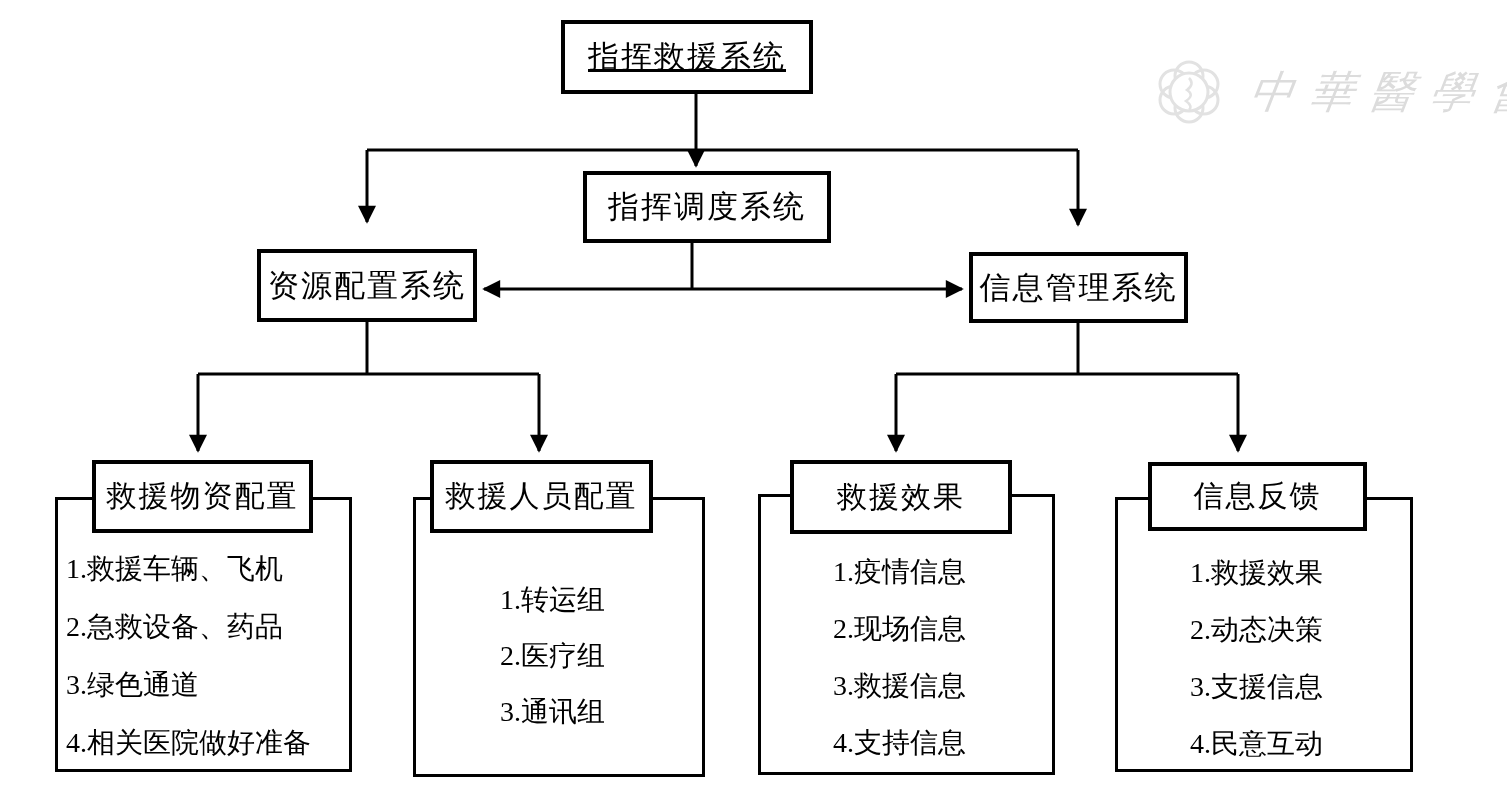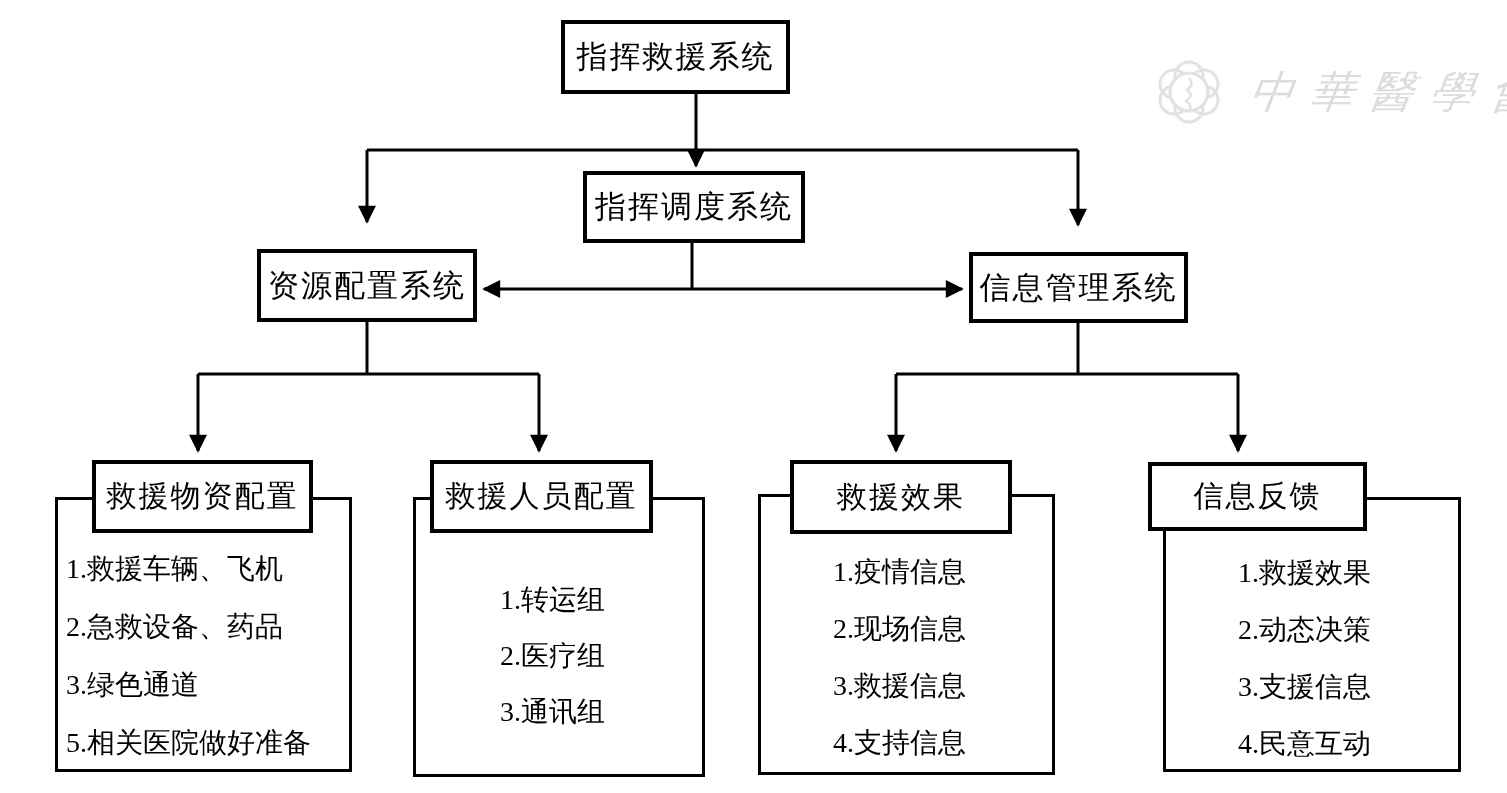--- a/index.html
+++ b/index.html
@@ -105,41 +105,41 @@
         <circle cx="39" cy="56" r="14"></circle>
         <circle cx="24" cy="48" r="14"></circle>
         <circle cx="24" cy="32" r="14"></circle>
         <circle cx="39" cy="40" r="19" fill="#ffffff"></circle>
         <path d="M39 26 q6 6 -2 12 q8 5 -1 11 q7 5 3 9" stroke-width="2.5"></path>
       </g>
     </svg>
     <span class="wm-text">中華醫學會</span>
   </div>
 
-  <div class="node" style="left:561px;top:20px;width:229px;height:74px;">
+  <div class="node" style="left:561px;top:20px;width:252px;height:74px;text-decoration:underline;">
     <span>指挥救援系统</span>
   </div>
 
-  <div class="node" style="left:583px;top:171px;width:222px;height:72px;">
+  <div class="node" style="left:583px;top:171px;width:248px;height:72px;">
     <span>指挥调度系统</span>
   </div>
 
   <div class="node" style="left:257px;top:249px;width:220px;height:73px;">
     <span>资源配置系统</span>
   </div>
 
   <div class="node" style="left:969px;top:252px;width:219px;height:71px;">
     <span>信息管理系统</span>
   </div>
 
   <div class="group-body" style="left:55px;top:497px;width:297px;height:275px;padding:40px 0 0 8px;line-height:58px;">
     <div class="item">1.救援车辆、飞机</div>
     <div class="item">2.急救设备、药品</div>
     <div class="item">3.绿色通道</div>
-    <div class="item">5.相关医院做好准备</div>
+    <div class="item">4.相关医院做好准备</div>
   </div>
   <div class="group-header" style="left:92px;top:460px;width:221px;height:73px;">
     <span>救援物资配置</span>
   </div>
 
   <div class="group-body" style="left:413px;top:497px;width:292px;height:280px;padding:72px 0 0 84px;line-height:56px;">
     <div class="item">1.转运组</div>
     <div class="item">2.医疗组</div>
     <div class="item">3.通讯组</div>
   </div>
@@ -150,21 +150,21 @@
   <div class="group-body" style="left:758px;top:494px;width:297px;height:281px;padding:46px 0 14px 72px;line-height:57px;">
     <div class="item">1.疫情信息</div>
     <div class="item">2.现场信息</div>
     <div class="item">3.救援信息</div>
     <div class="item">4.支持信息</div>
   </div>
   <div class="group-header" style="left:790px;top:460px;width:222px;height:74px;">
     <span>救援效果</span>
   </div>
 
-  <div class="group-body" style="left:1115px;top:497px;width:298px;height:275px;padding:44px 0 16px 72px;line-height:57px;margin-left:48px;">
+  <div class="group-body" style="left:1115px;top:497px;width:298px;height:275px;padding:44px 0 16px 72px;line-height:57px;">
     <div class="item">1.救援效果</div>
     <div class="item">2.动态决策</div>
     <div class="item">3.支援信息</div>
     <div class="item">4.民意互动</div>
   </div>
   <div class="group-header" style="left:1148px;top:462px;width:219px;height:69px;">
     <span>信息反馈</span>
   </div>
 
 </div>

